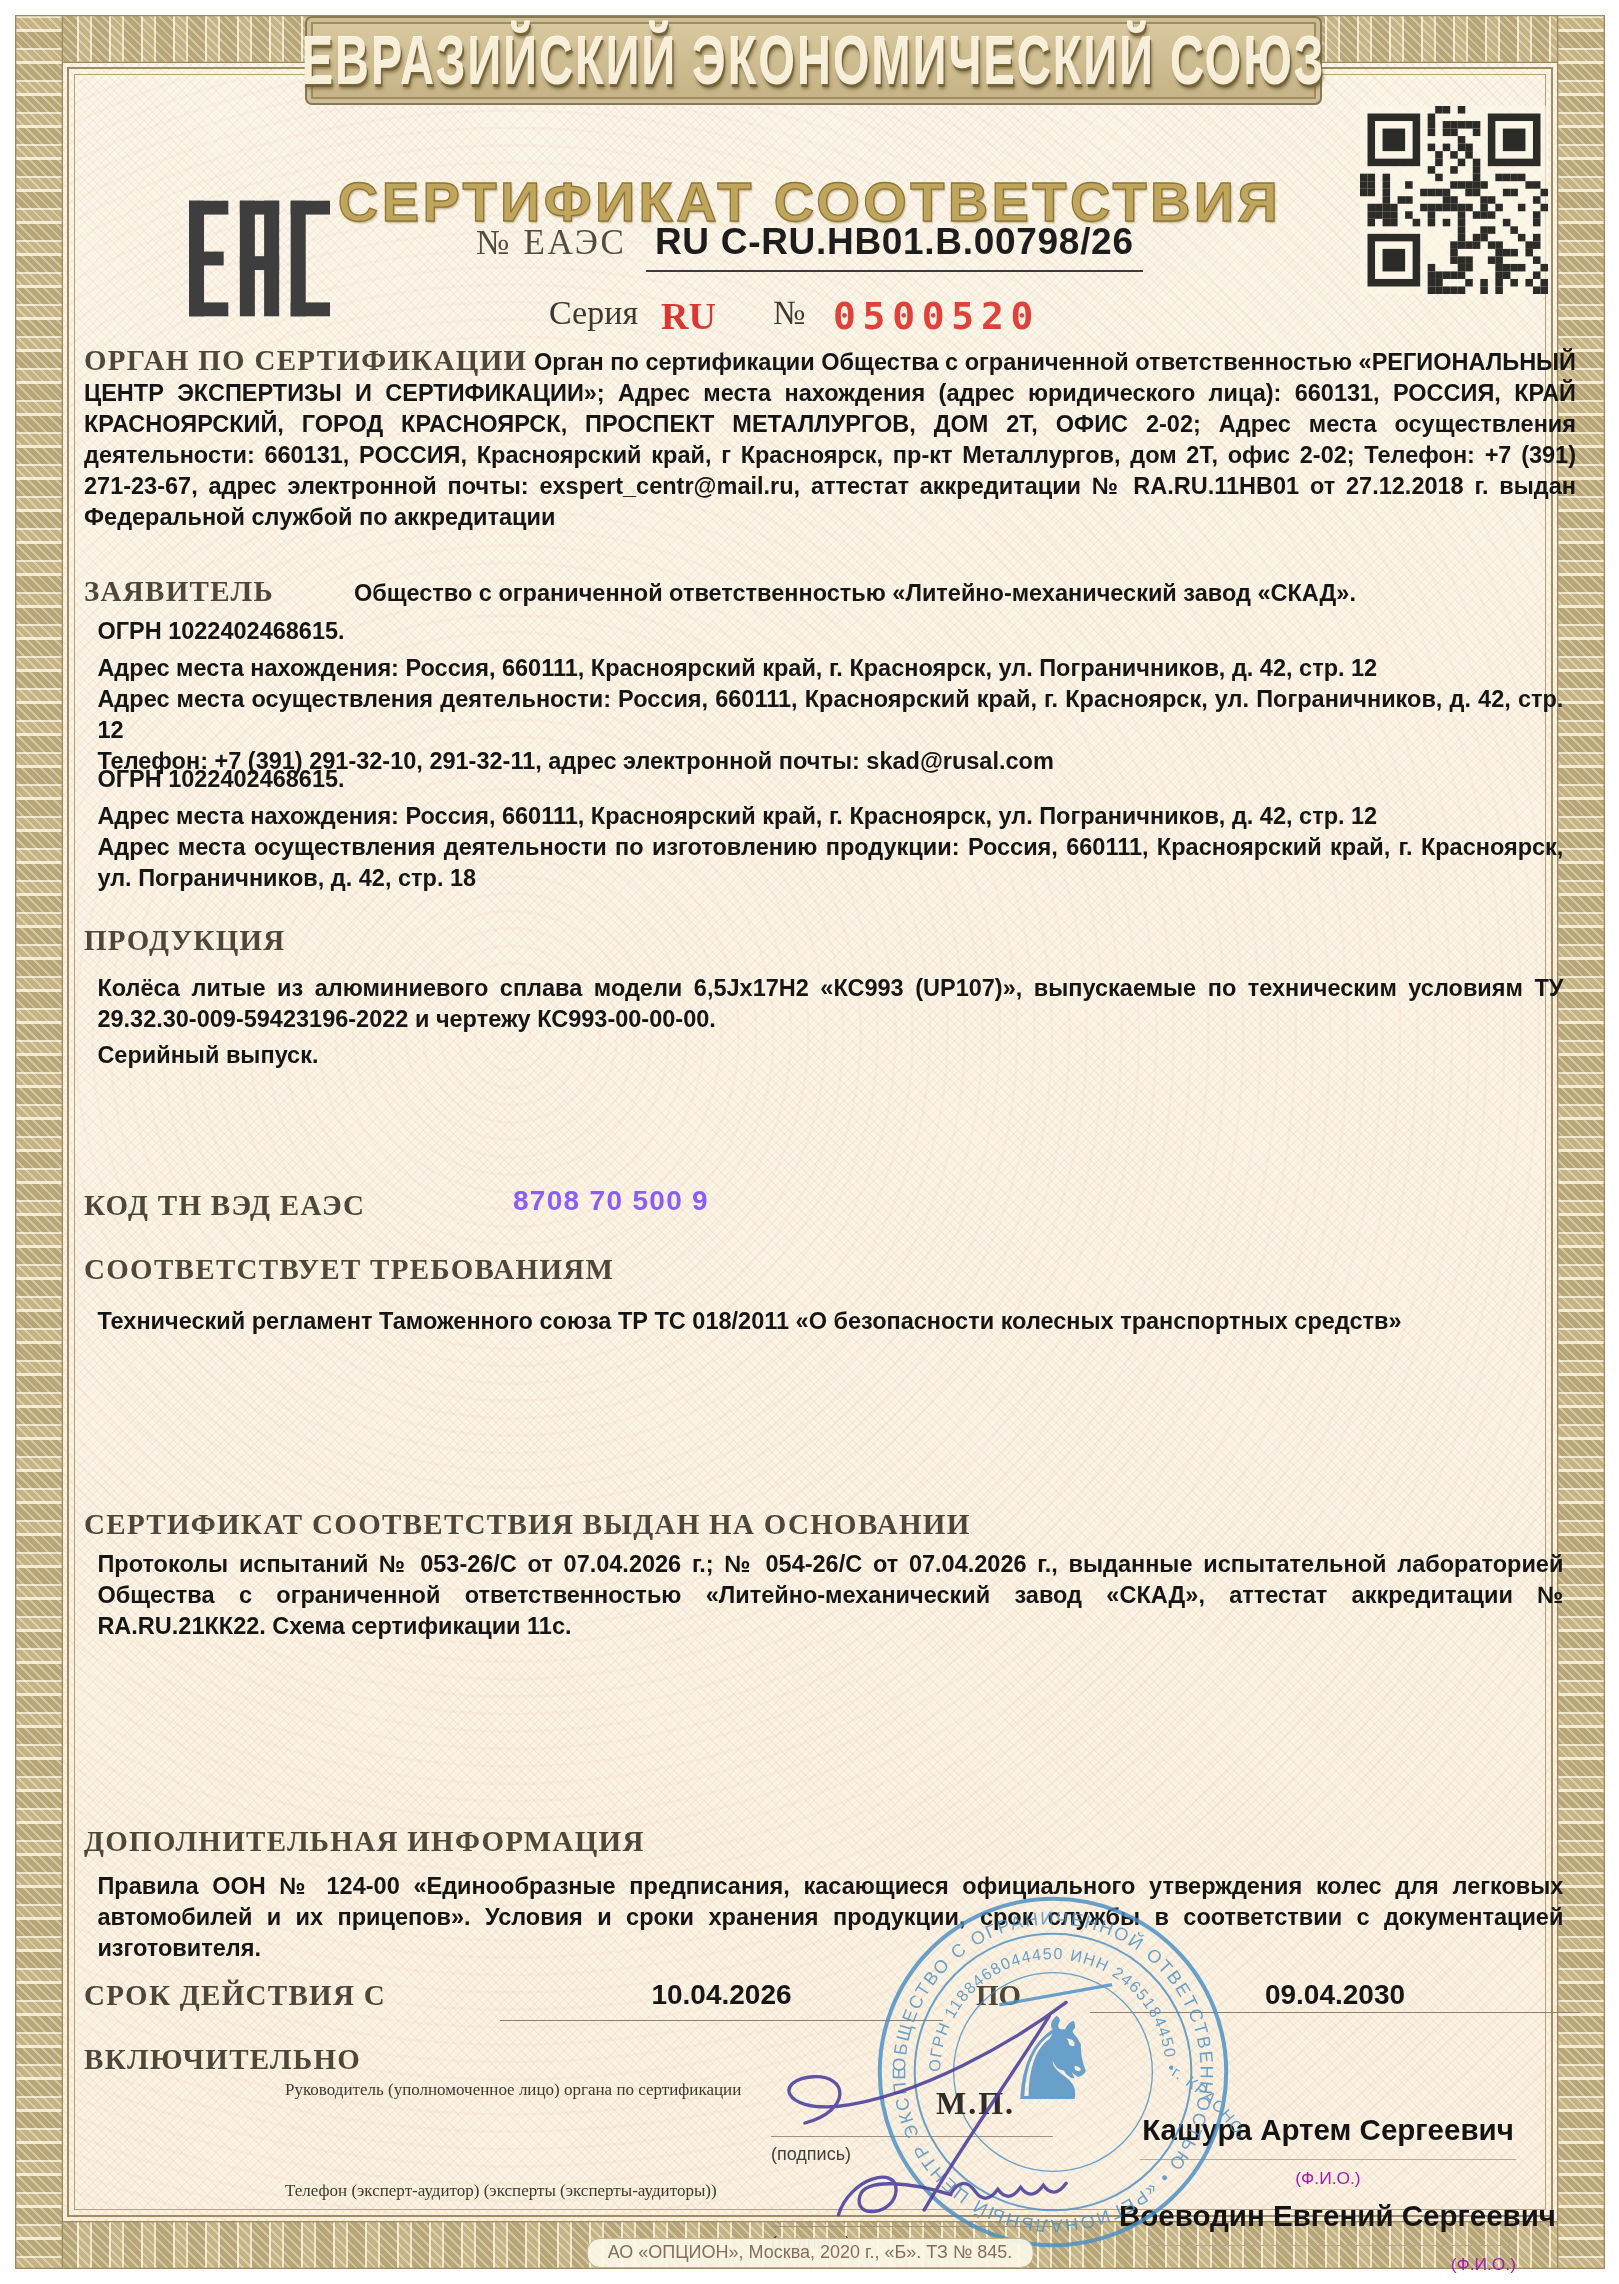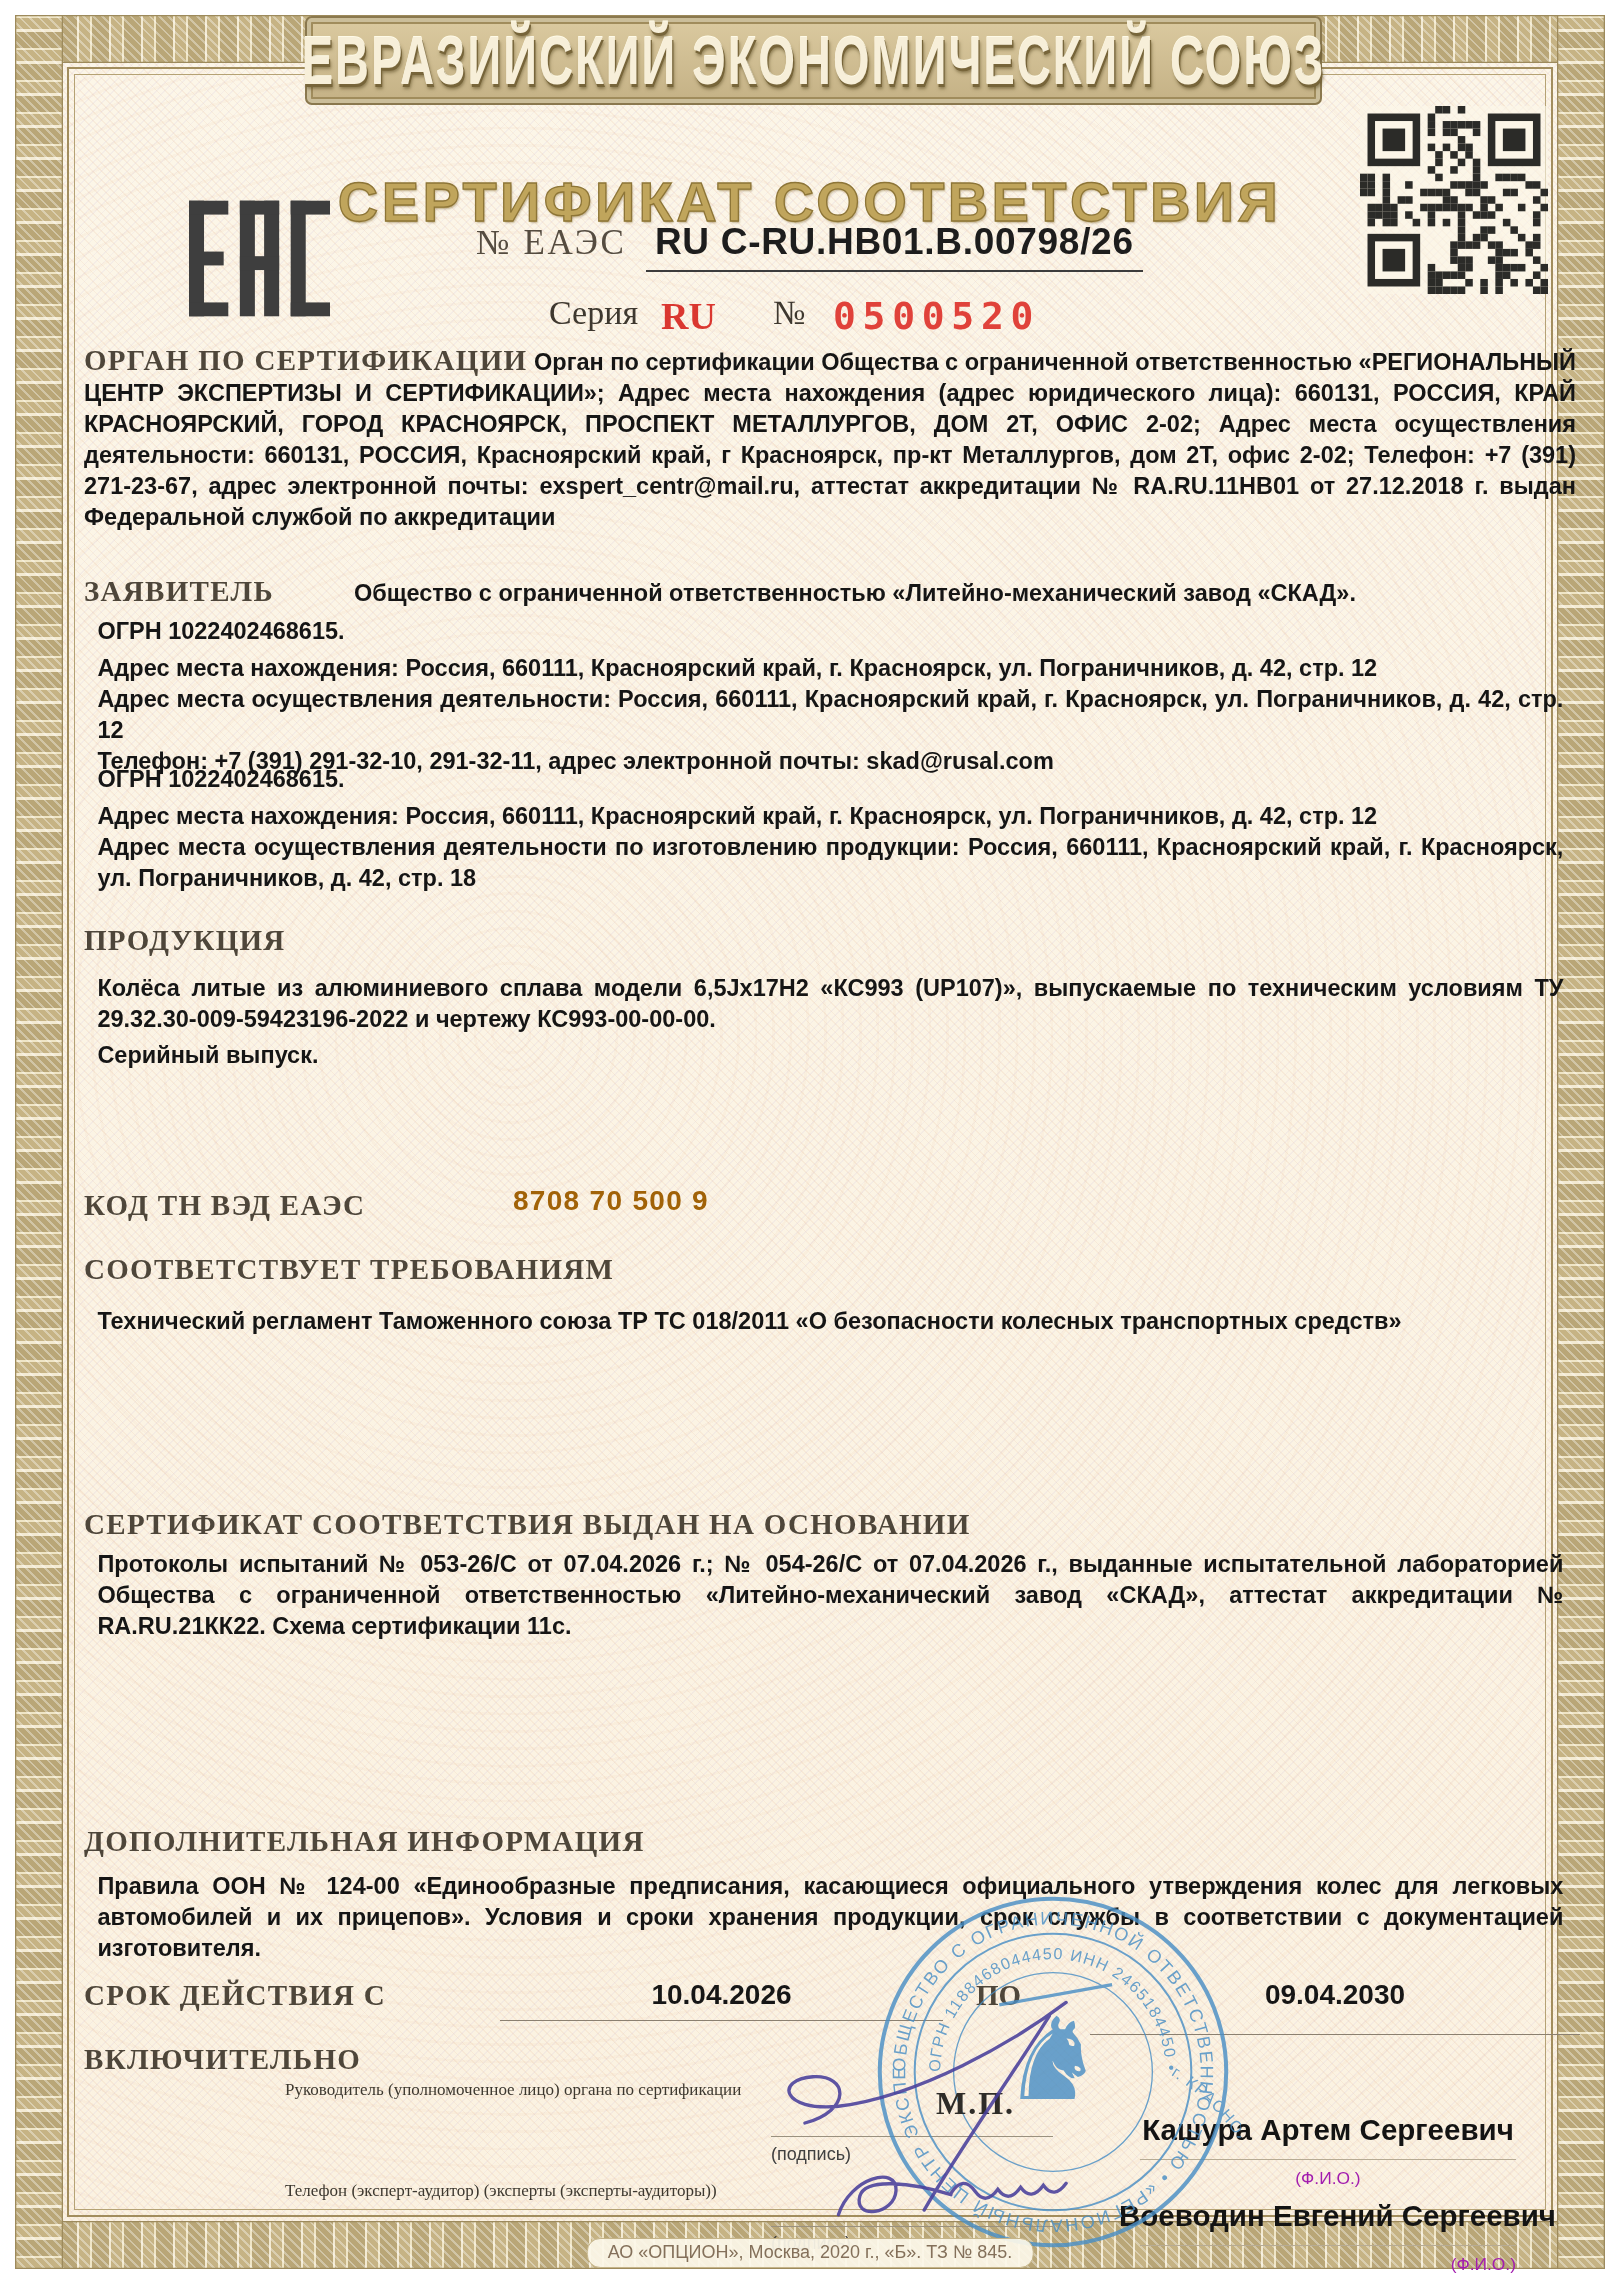--- a/index.html
+++ b/index.html
@@ -48,26 +48,26 @@
   .sec{position:absolute;left:84px;width:1492px;color:#141414;}
   .sec-head{font-family:"Liberation Serif",serif;font-weight:bold;font-size:29px;color:#4e463a;
      letter-spacing:1.3px;}
   .body-t{font-size:23.5px;font-weight:bold;line-height:31px;color:#151515;}
   .just{text-align:justify;}
   .para{margin:0 0 0 13.4px;width:1466px;}
   .gap1{display:inline-block;width:80px;}
   .gap2{display:inline-block;width:124px;}
   .mt{margin-top:6.7px;}
 
-  .code-val{position:absolute;left:429px;top:-4px;font-size:28px;font-weight:bold;color:#a16207;letter-spacing:1.3px;}
+  .code-val{position:absolute;left:429px;top:-4px;font-size:28px;font-weight:bold;color:#8b5cf6;letter-spacing:1.3px;}
 
   
   .vdate{font-size:28px;font-weight:bold;color:#161616;display:inline-block;text-align:center;}
   .u1{position:absolute;left:416px;top:0;width:443px;border-bottom:1.3px solid #8b8070;padding-bottom:9.4px;}
-  .u2{position:absolute;left:1006px;top:0;width:490px;border-bottom:1.3px solid #8b8070;padding-bottom:23px;}
+  .u2{position:absolute;left:1006px;top:0;width:490px;border-bottom:1.3px solid #8b8070;padding-bottom:1px;}
   .vto{position:absolute;left:892px;top:0;font-family:"Liberation Serif",serif;font-weight:bold;font-size:29px;color:#4e463a;}
 
   
   .sig-label{position:absolute;left:285px;width:496px;font-family:"Liberation Serif",serif;
      font-size:17px;color:#3d382f;line-height:38px;}
   .sig-line{position:absolute;width:282px;border-bottom:1.3px solid #9a917f;}
   .sig-cap{position:absolute;width:282px;font-size:18px;color:#404040;}
   .name-block{position:absolute;left:1100px;width:456px;text-align:center;}
   .name-t{font-size:29.5px;font-weight:bold;color:#131313;white-space:nowrap;}
   .fio{margin-top:12px;border-top:1.3px solid #b7ab94;padding-top:8px;font-size:17.4px;color:#a21caf;width:376px;margin-left:40px;}

